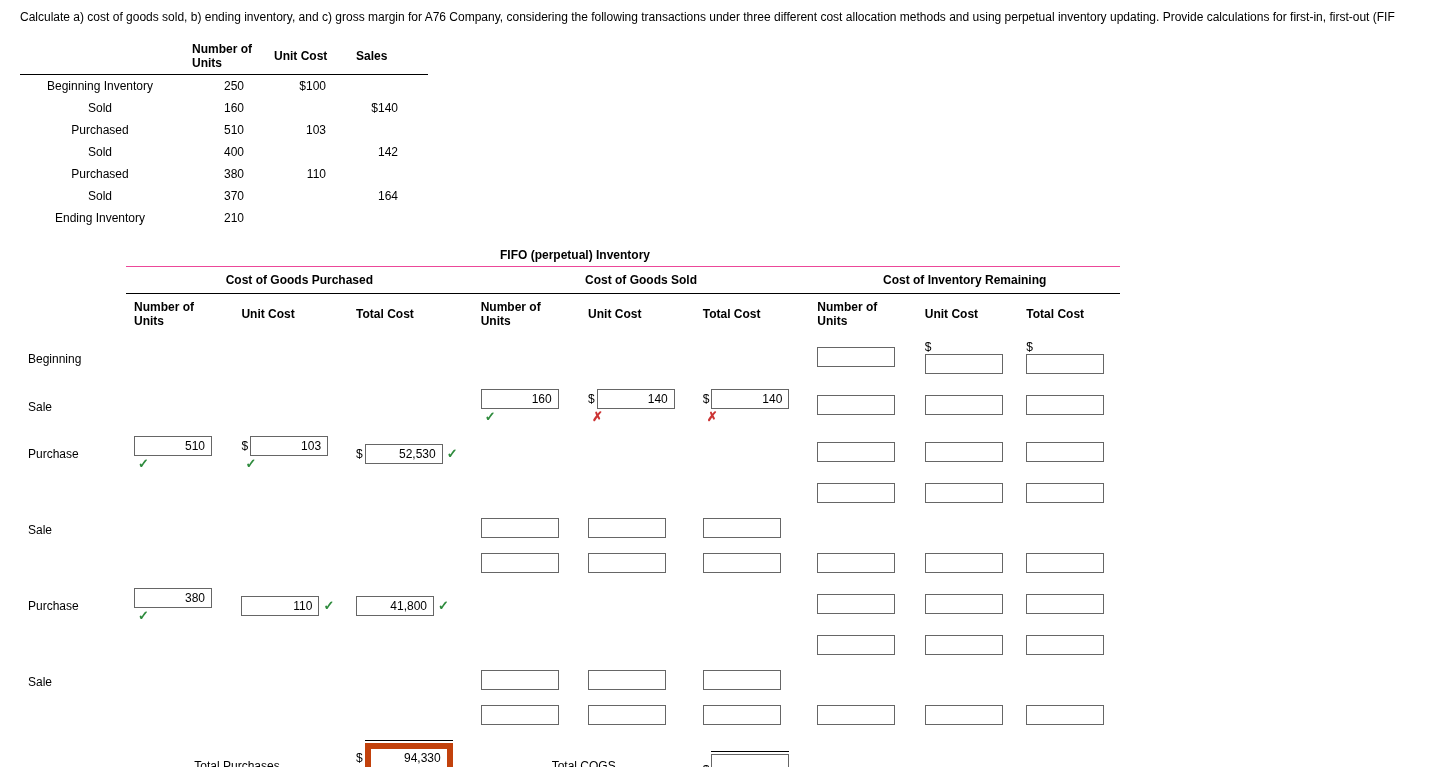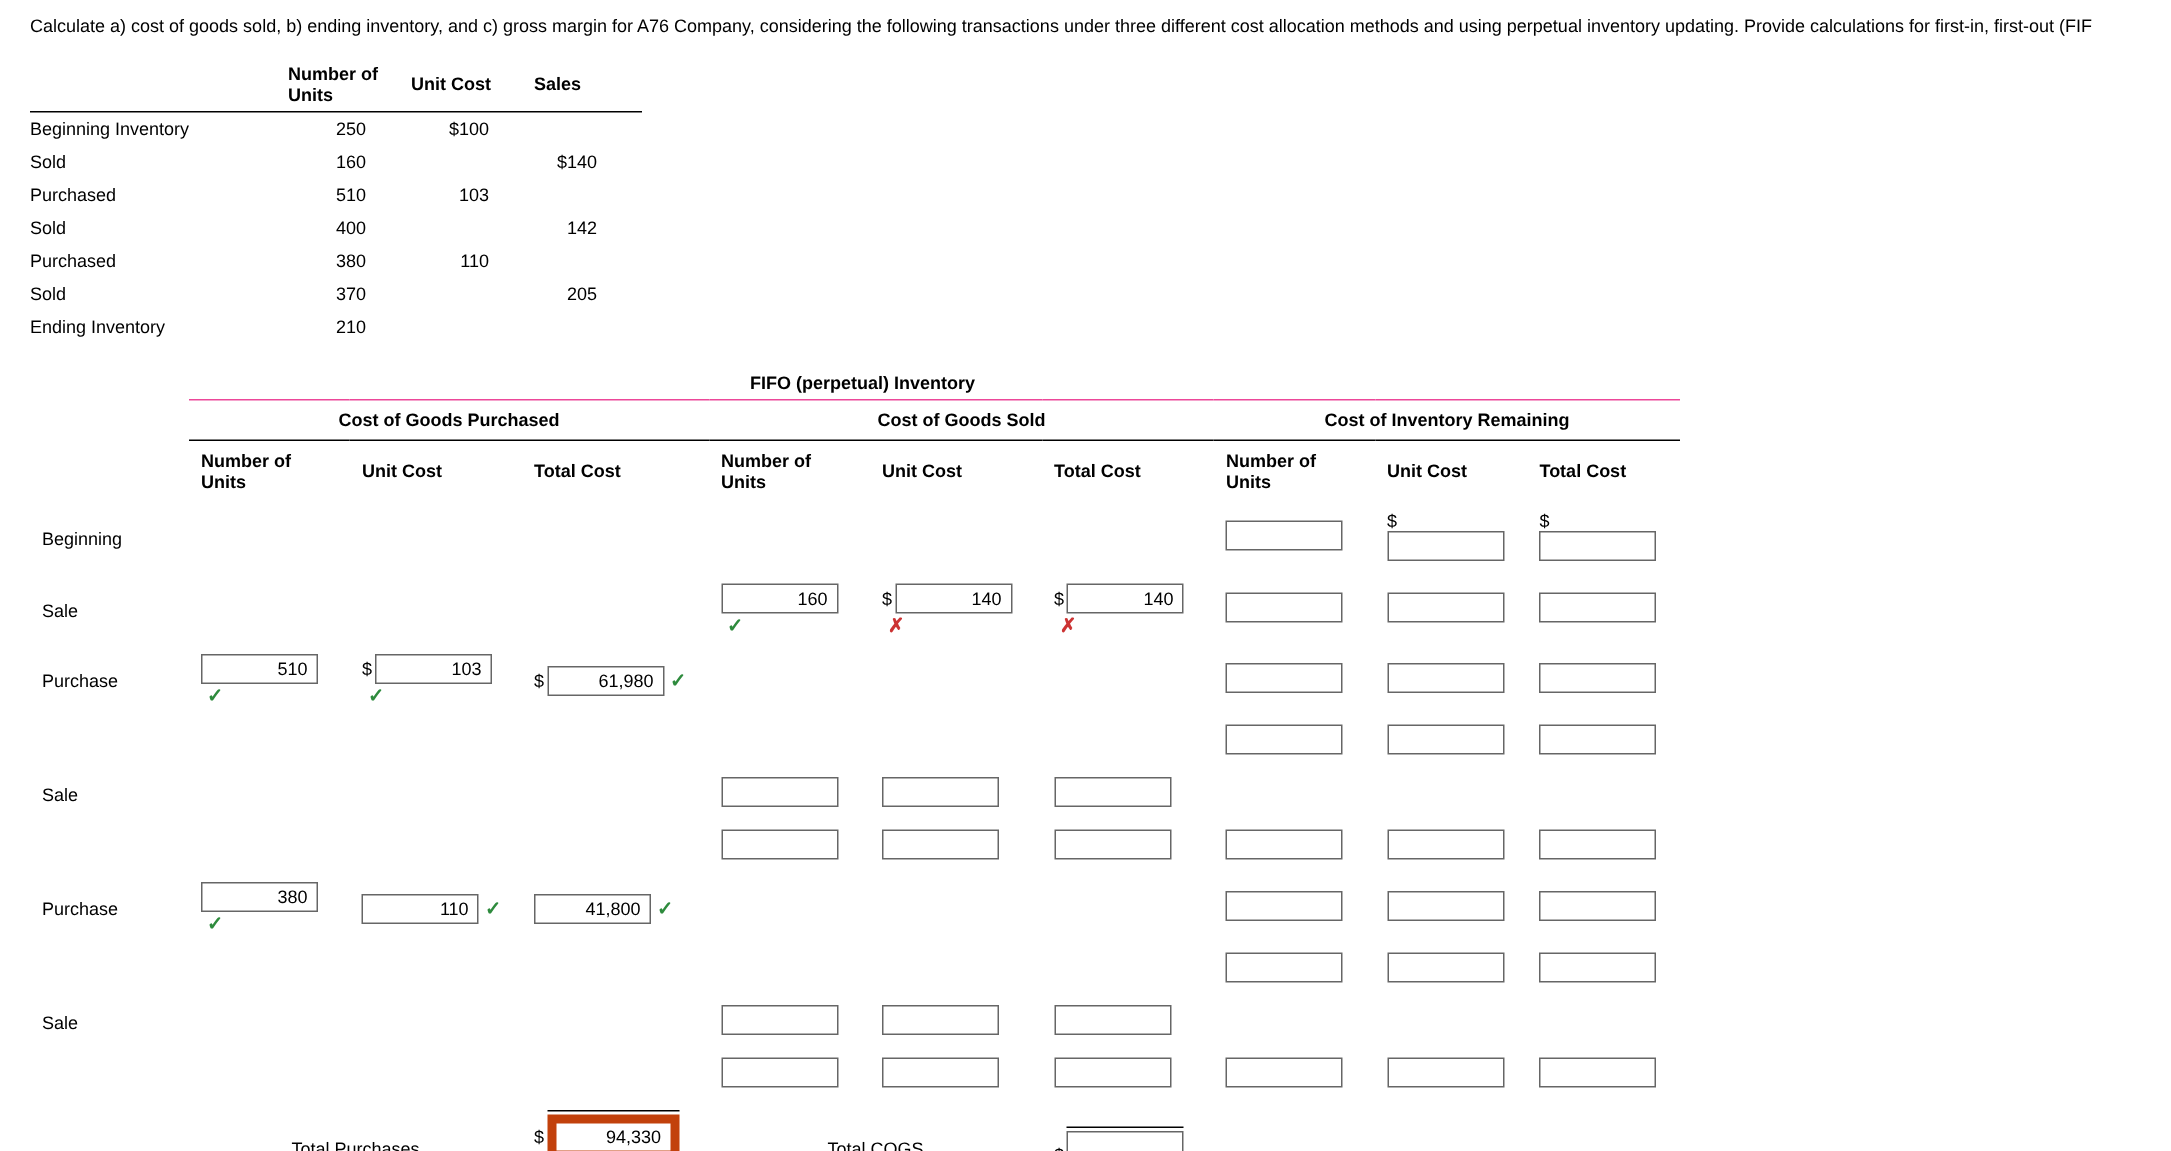--- a/index.html
+++ b/index.html
@@ -1,19 +1,19 @@
 <!DOCTYPE html>
 <html><head>
 <meta charset="utf-8">
 <style>
   body { font-family: Verdana, Arial, sans-serif; font-size: 12px; color: #000; margin: 0; padding: 10px 20px 40px 20px; }
   .instr { font-size: 12px; margin-bottom: 14px; }
   table { border-collapse: collapse; }
   .t1 th { text-align: left; font-weight: bold; padding: 4px 12px 4px 0; }
-  .t1 td { padding: 4px 12px 4px 0; text-align: left; }
+  .t1 td { padding: 4px 12px 4px 0; text-align: center; }
   .t1 td.r { text-align: right; padding-right: 30px; }
   .t1 .hdr { border-bottom: 1px solid #000; }
   .section-title { font-weight: bold; text-align: center; margin: 19px 0 4px 0; font-size: 12px; }
   .t2 { width: 100%; max-width: 1100px; }
   .t2 th, .t2 td { padding: 6px 8px; font-size: 12px; text-align: left; vertical-align: middle; }
   .t2 .grp-hdr th { border-top: 1px solid #ec4899; border-bottom: 1px solid #000; font-weight: bold; text-align:center;}
   .t2 .col-hdr th { text-align: left; font-weight: bold; }
   .inbox { display:inline-block; border: 1px solid #666; min-width: 64px; height: 18px; line-height:18px; padding: 0 6px; text-align:right; font-size:12px; background:#fff; }
   .prefix { margin-right:2px; }
   .mark { font-weight:bold; margin-left:4px; font-size:13px;}
@@ -63,21 +63,21 @@
   <tr>
         <td>Purchased</td>
         <td class="r">380</td>
         <td class="r">110</td>
         <td class="r"></td>
       </tr>
   <tr>
         <td>Sold</td>
         <td class="r">370</td>
         <td class="r"></td>
-        <td class="r">205</td>
+        <td class="r">164</td>
       </tr>
   <tr>
         <td>Ending Inventory</td>
         <td class="r">210</td>
         <td class="r"></td>
         <td class="r"></td>
       </tr>
 </tbody>
   </table>
 
@@ -127,21 +127,21 @@
     <td><span class="prefix">$</span><span class="inbox">140</span><span class="mark bad">✗</span></td>
     <td><span class="inbox"></span></td>
     <td><span class="inbox"></span></td>
     <td><span class="inbox"></span></td>
   </tr>
 
   <tr>
     <td>Purchase</td>
     <td><span class="inbox">510</span><span class="mark ok">✓</span></td>
     <td><span class="prefix">$</span><span class="inbox">103</span><span class="mark ok">✓</span></td>
-    <td><span class="prefix">$</span><span class="inbox">61,980</span><span class="mark ok">✓</span></td>
+    <td><span class="prefix">$</span><span class="inbox">52,530</span><span class="mark ok">✓</span></td>
     <td></td>
         <td></td>
         <td></td>
     <td><span class="inbox"></span></td>
     <td><span class="inbox"></span></td>
     <td><span class="inbox"></span></td>
   </tr>
   <tr>
     <td></td>
         <td></td>

